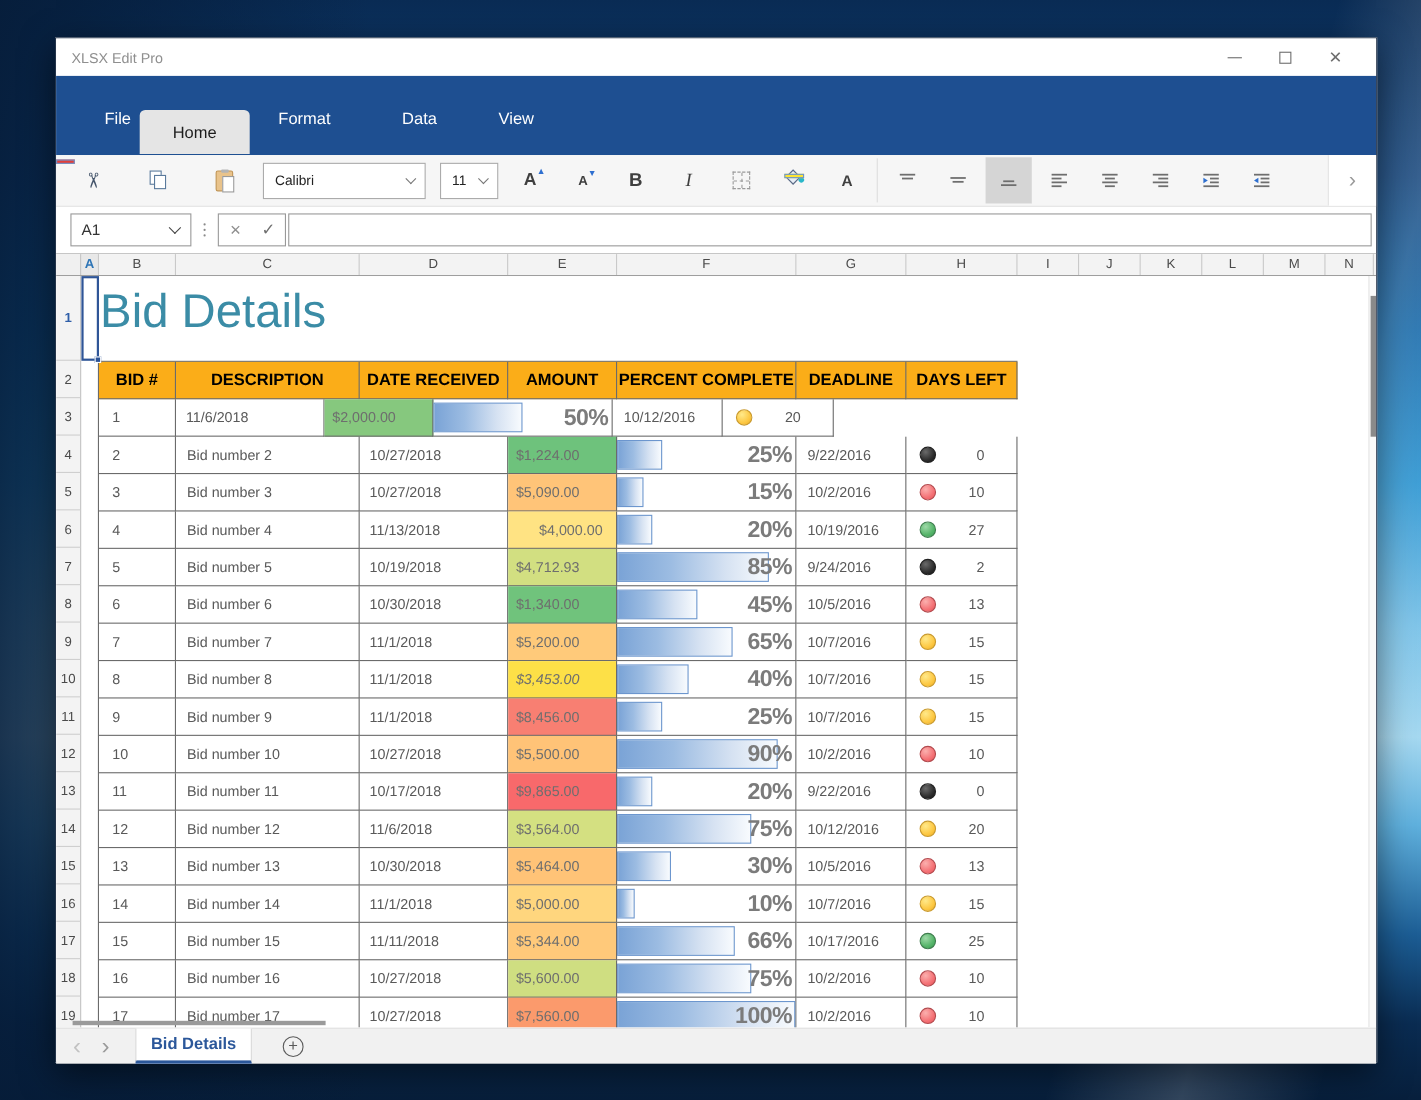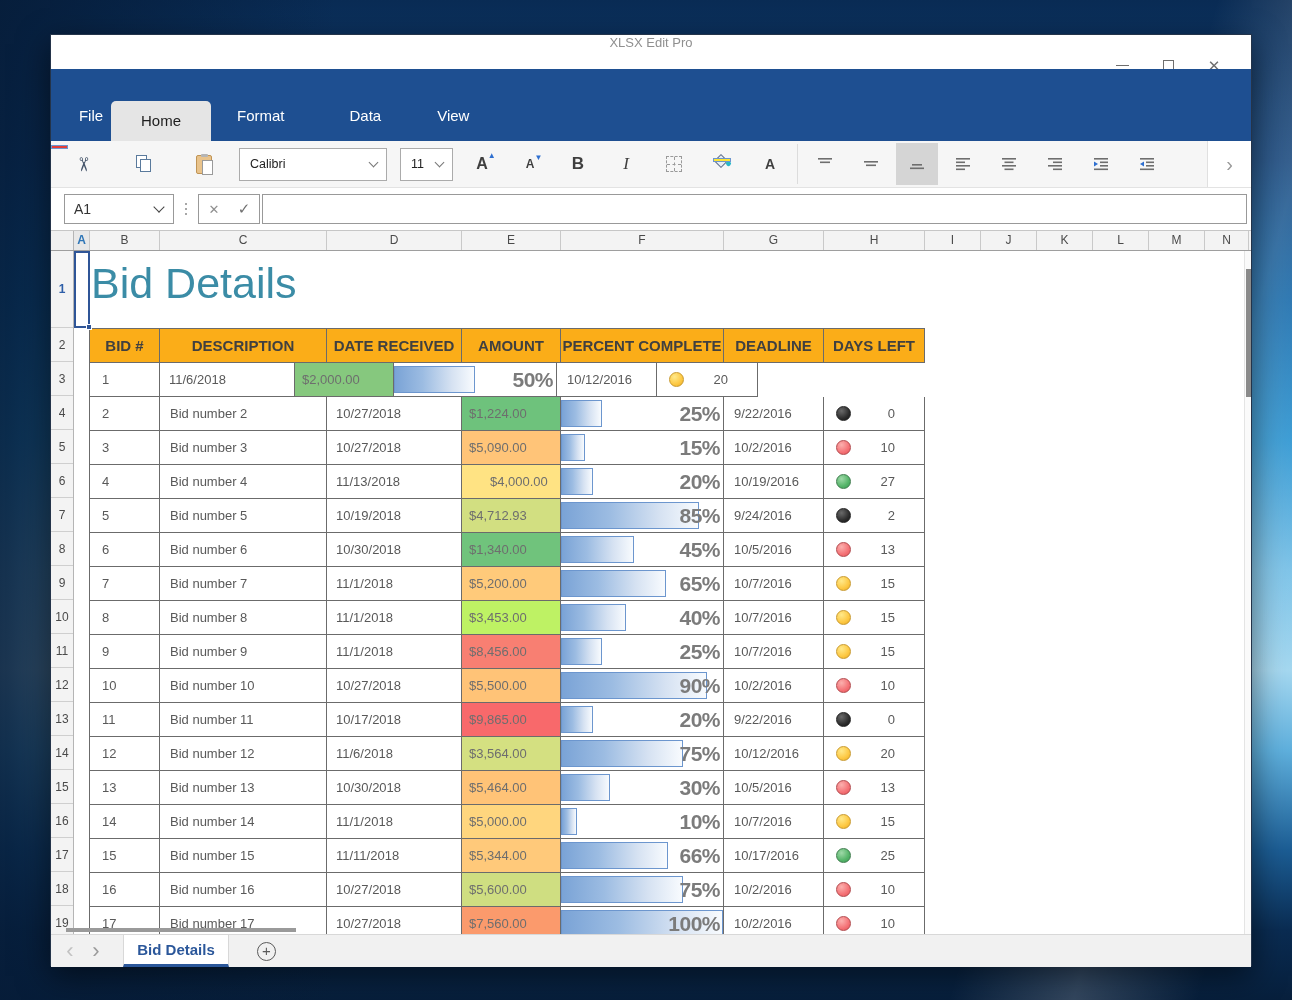--- a/index.html
+++ b/index.html
@@ -8,31 +8,31 @@
   body {
     background:
       linear-gradient(90deg, rgba(6,28,56,.88) 0%, rgba(6,28,56,.78) 3.5%, rgba(6,28,56,0) 26%),
       linear-gradient(105deg, rgba(255,255,255,0) 78%, rgba(255,255,255,.18) 86%, rgba(255,255,255,0) 94%),
       linear-gradient(180deg, #0a2c55 0%, #0e4078 16%, #1166a8 30%, #2e96d2 44%, #7cc3e8 57%, #a5d8f0 67%, #5fb0dd 75%, #1c5d94 85%, #0a2c52 93%, #071f3c 100%);
   }
   .window { position:absolute; left:50px; top:34px; width:1202px; height:932px;
     background:#fff; border:1px solid #24344a; box-shadow:0 10px 30px rgba(0,0,0,.55); }
 
   
-  .titlebar { height:34px; background:#fff; display:flex; align-items:center; padding:0 14px;flex-direction:column; }
+  .titlebar { height:34px; background:#fff; display:flex; align-items:center; padding:0 14px; }
   .apptitle { color:#8f8f8f; font-size:13px; }
   .wctrls { margin-left:auto; display:flex; align-items:center; }
   .wbtn { width:46px; height:30px; display:flex; align-items:center; justify-content:center; color:#6e6e6e; }
   .min-glyph { width:13px; height:1px; background:#6e6e6e; }
   .max-glyph { width:11px; height:11px; border:1px solid #6e6e6e; }
   .close-glyph { font-size:15px; line-height:1; color:#6e6e6e; }
 
   
   .ribbon { height:72px; background:var(--ribbon, #1E4F91); position:relative; }
-  .rtabs { position:absolute; left:0; bottom:0; display:flex; align-items:center; height:41px; }
+  .rtabs { position:absolute; left:0; bottom:0; display:flex; align-items:flex-start; height:41px;padding-left:16px; }
   .rtab { color:#fff; font-size:15px; padding:0 4px; margin-bottom:11px; }
   .rtab.t-file { margin-left:20px; width:40px; text-align:center; }
   .rtab.t-format { margin-left:22px; } .rtab.t-data { margin-left:57px; } .rtab.t-view { margin-left:48px; }
   .rtab.active { margin-bottom:0; width:100px; height:40px; background:#e5e5e5;
     color:#1d1d1d; border-radius:5px 5px 0 0; display:flex; align-items:center; justify-content:center; }
 
   
   .toolbar { height:47px; background:#f6f6f6; border-bottom:1px solid #e3e3e3;
     display:flex; align-items:center; position:relative; }
   .tbtn { width:42px; height:42px; display:flex; align-items:center; justify-content:center;
@@ -94,21 +94,21 @@
   .chcell.sel { color:#2e75b6; font-weight:bold; background:#e8e8e8; }
   .gridbody { position:absolute; left:0; top:20px; right:7px; bottom:0; overflow:hidden; }
   .rowhdrs { position:absolute; left:0; top:0; width:23px; background:#f3f3f3; border-right:1px solid #b5b5b5; }
   .rhcell { font-size:12px; color:#4a4a4a; text-align:center; display:flex; align-items:center;
     justify-content:center; border-bottom:1px solid #cfcfcf; }
   .rhcell.sel { color:#2e5ea8; font-weight:bold; }
   .sheet { position:absolute; left:23px; top:0; right:0; bottom:0; background:#fff; }
   .sheet-title { position:absolute; left:17px; top:8px; font-size:43px; color:var(--teal,#3B8CA6); }
   .btable { position:absolute; left:15px; top:77px; width:836px; border-left:1px solid #6b6b6b; border-top:1px solid #6b6b6b; }
   .hrow { display:flex; height:34px; background:var(--orange,#FBAD18); }
-  .hcell { flex:none; color:#404040; font-weight:bold; font-size:15px; display:flex; align-items:center;
+  .hcell { flex:none; color:#000000; font-weight:bold; font-size:15px; display:flex; align-items:center;
     justify-content:center; border-right:1px solid #6b6b6b; border-bottom:1px solid #6b6b6b; }
   .trow { display:flex; height:34px; background:#fff; }
   .c { flex:none; font-size:13px; color:#595959; display:flex; align-items:center;
     border-right:1px solid #6b6b6b; border-bottom:1px solid #6b6b6b; }
   .c-bid { width:70px; padding-left:12px; }
   .c-desc { width:167px; padding-left:10px; }
   .c-date { width:135px; padding-left:9px; }
   .c-amt { width:99px; padding-left:7px; color:#6e6e6e; }
   .c-pct { width:163px; position:relative; }
   .c-dl { width:100px; padding-left:10px; }
@@ -464,21 +464,21 @@
     <div class="c c-days">
       <span class="light light-yellow"></span>
       <span class="days">15</span>
     </div>
   </div>
 
   <div class="trow">
     <div class="c c-bid">8</div>
     <div class="c c-desc">Bid number 8</div>
     <div class="c c-date">11/1/2018</div>
-    <div class="c c-amt" style="background: #bef264;">$3,453.00</div>
+    <div class="c c-amt" style="background: #fde047; font-style: italic;">$3,453.00</div>
     <div class="c c-pct">
       <div class="bar" style="width: 40%;"></div>
       <span class="pct-label">40%</span>
     </div>
     <div class="c c-dl">10/7/2016</div>
     <div class="c c-days">
       <span class="light light-yellow"></span>
       <span class="days">15</span>
     </div>
   </div>

